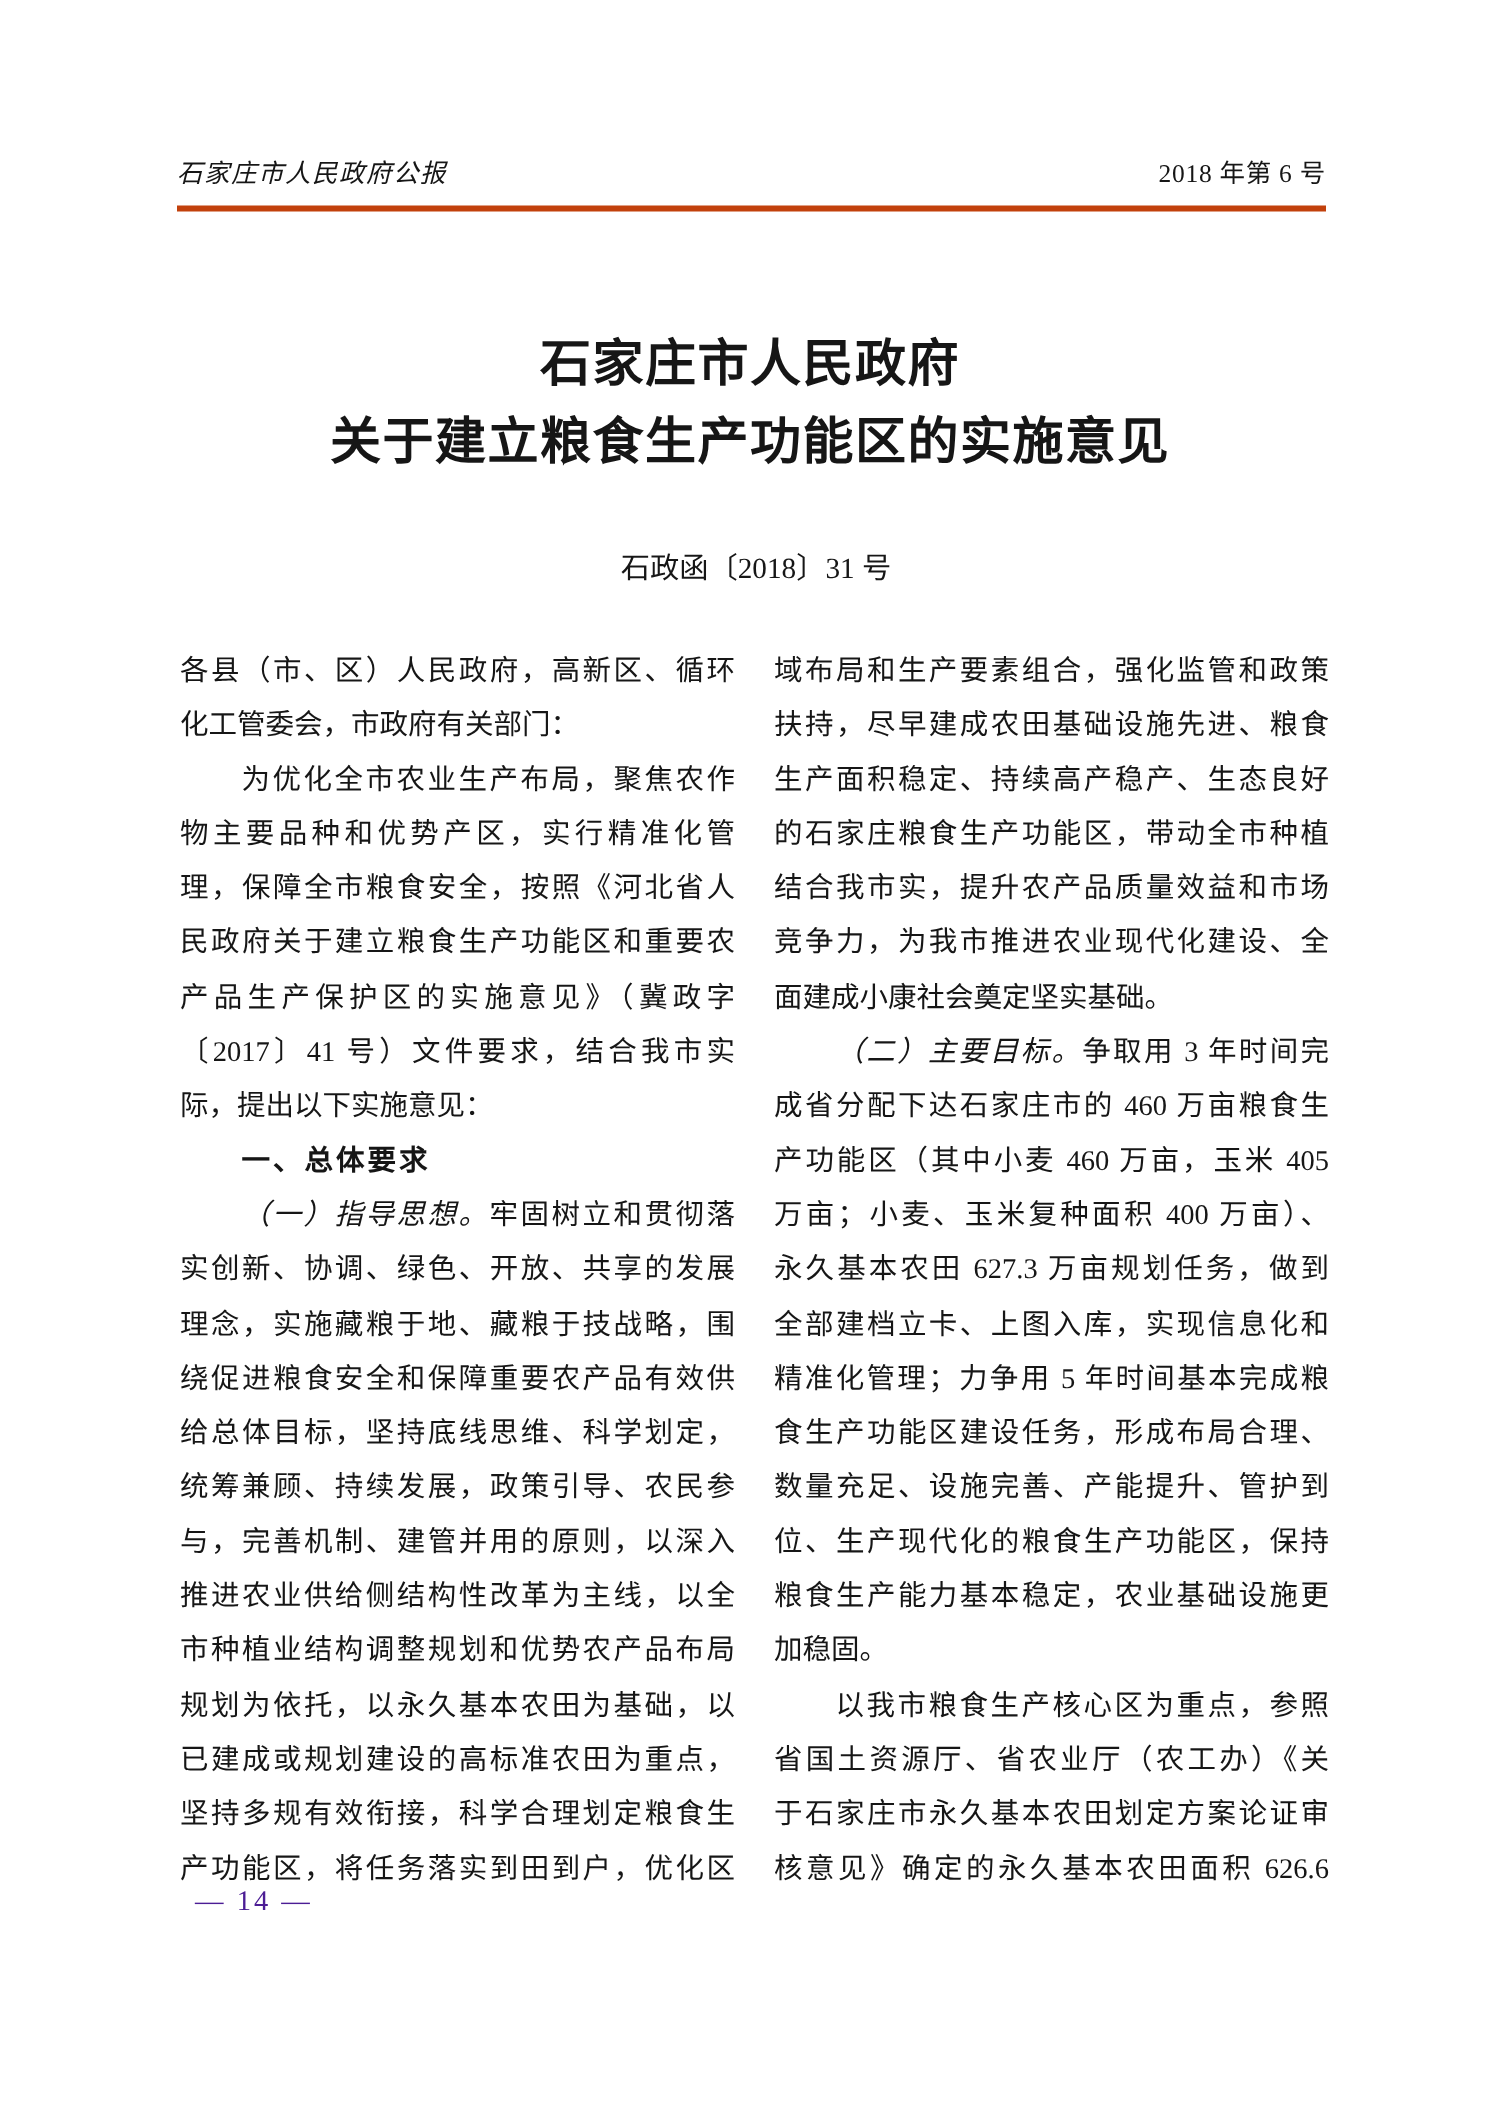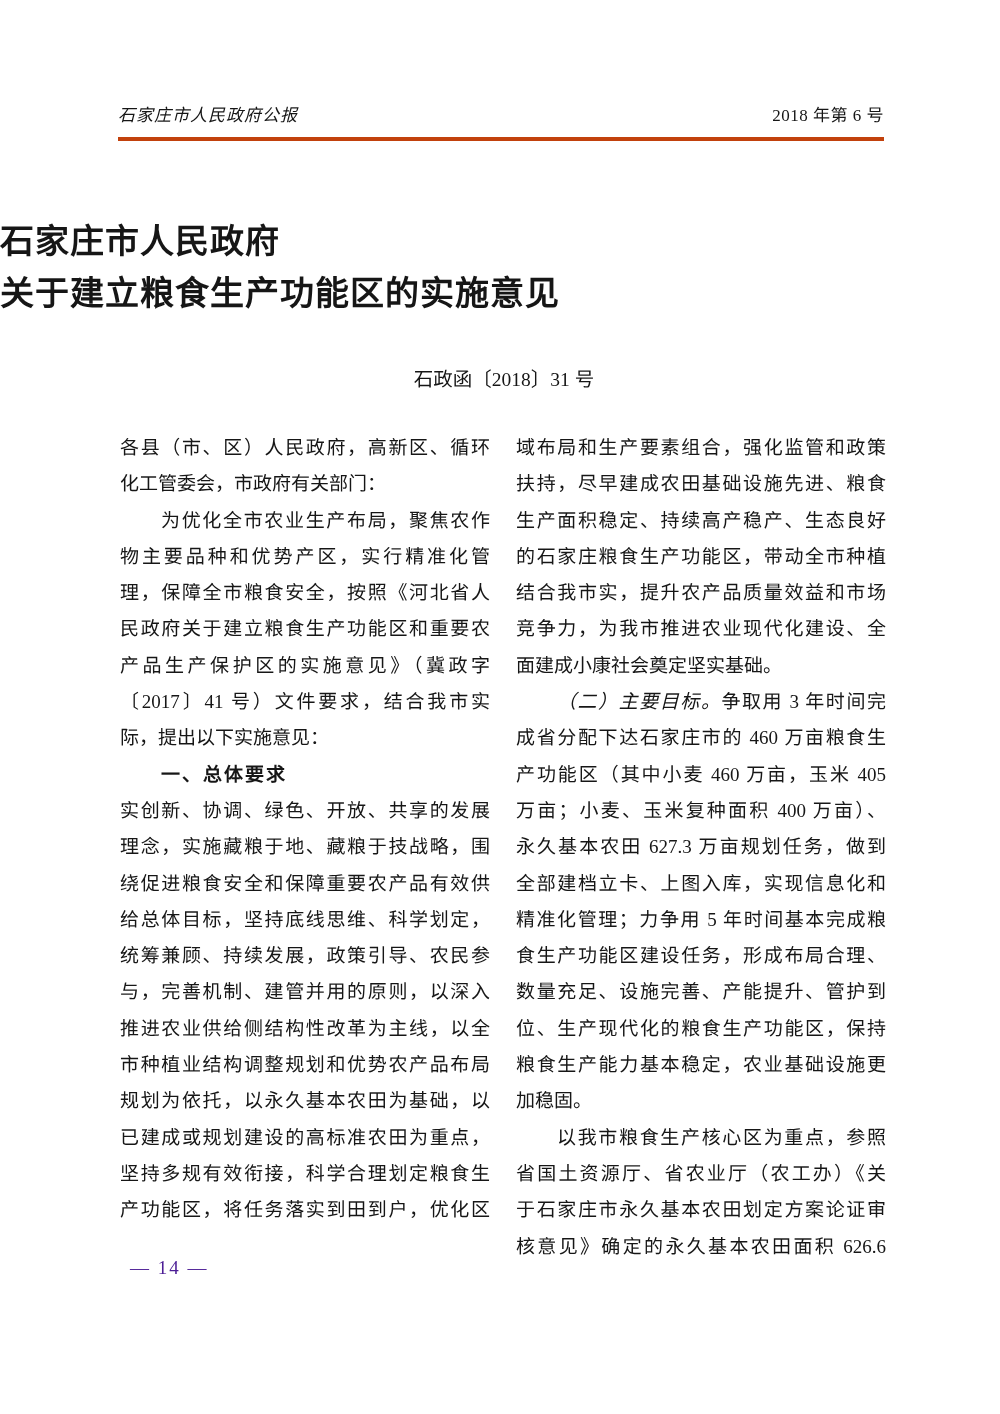--- a/index.html
+++ b/index.html
@@ -28,25 +28,25 @@
     line-height: 24px;
   }
   .gazette-name { font-style: italic; letter-spacing: 1px; }
   .issue-number { letter-spacing: 0.5px; }
   
   .title-block {
     position: absolute;
     left: 0;
     top: 218px;
     width: 1000px;
+    text-align: center;
     font-weight: 700;
     font-size: 34px;
     line-height: 52px;
     letter-spacing: 1px;
-    font-family: Liberation Mono, monospace;
   }
   .doc-number {
     position: absolute;
     left: 4px;
     top: 366px;
     width: 1000px;
     text-align: center;
     font-size: 19.5px;
     line-height: 28px;
   }
@@ -111,20 +111,21 @@
         <div class="line">各县（市、区）人民政府，高新区、循环</div>
         <div class="line end">化工管委会，市政府有关部门：</div>
         <div class="line indent">为优化全市农业生产布局，聚焦农作</div>
         <div class="line">物主要品种和优势产区，实行精准化管</div>
         <div class="line">理，保障全市粮食安全，按照《河北省人</div>
         <div class="line">民政府关于建立粮食生产功能区和重要农</div>
         <div class="line">产品生产保护区的实施意见》（冀政字</div>
         <div class="line">〔2017〕41 号）文件要求，结合我市实</div>
         <div class="line end">际，提出以下实施意见：</div>
         <div class="line indent heading">一、总体要求</div>
+        <div class="line indent"><span class="kai">（一）指导思想。</span><span>牢固树立和贯彻落</span></div>
         <div class="line">实创新、协调、绿色、开放、共享的发展</div>
         <div class="line">理念，实施藏粮于地、藏粮于技战略，围</div>
         <div class="line">绕促进粮食安全和保障重要农产品有效供</div>
         <div class="line">给总体目标，坚持底线思维、科学划定，</div>
         <div class="line">统筹兼顾、持续发展，政策引导、农民参</div>
         <div class="line">与，完善机制、建管并用的原则，以深入</div>
         <div class="line">推进农业供给侧结构性改革为主线，以全</div>
         <div class="line">市种植业结构调整规划和优势农产品布局</div>
         <div class="line">规划为依托，以永久基本农田为基础，以</div>
         <div class="line">已建成或规划建设的高标准农田为重点，</div>

